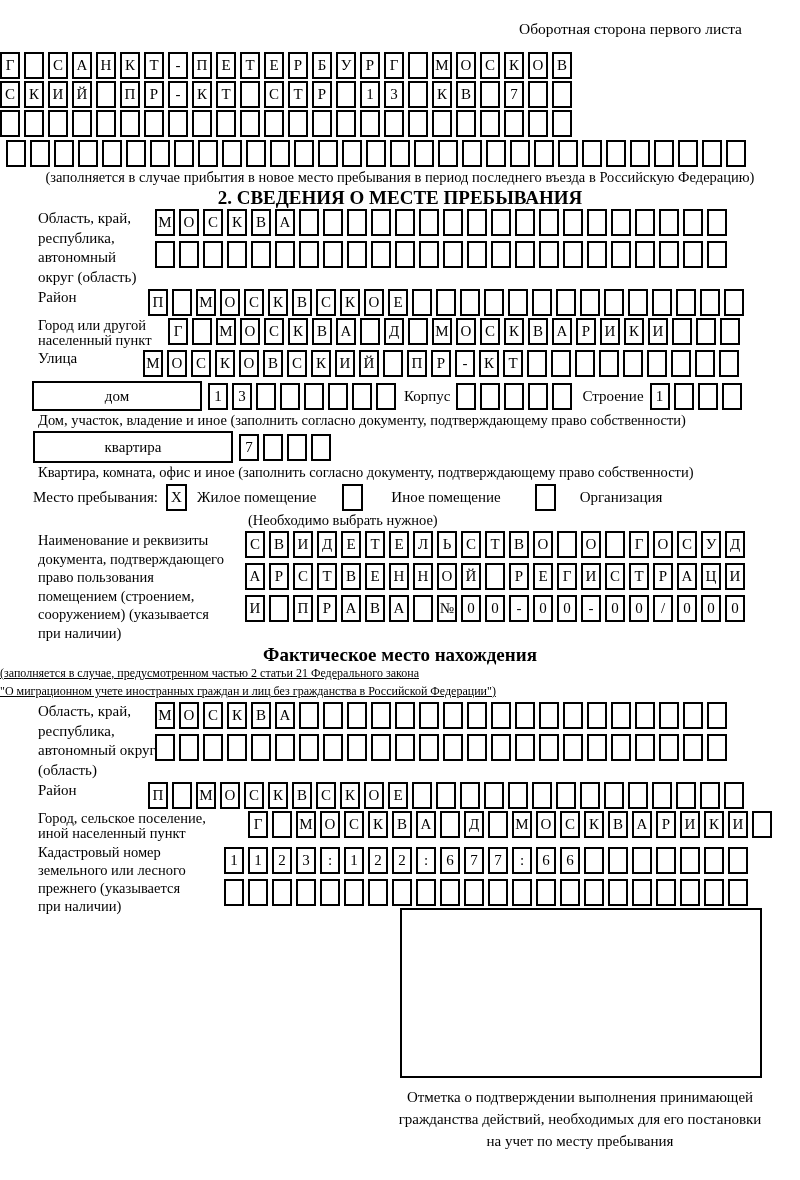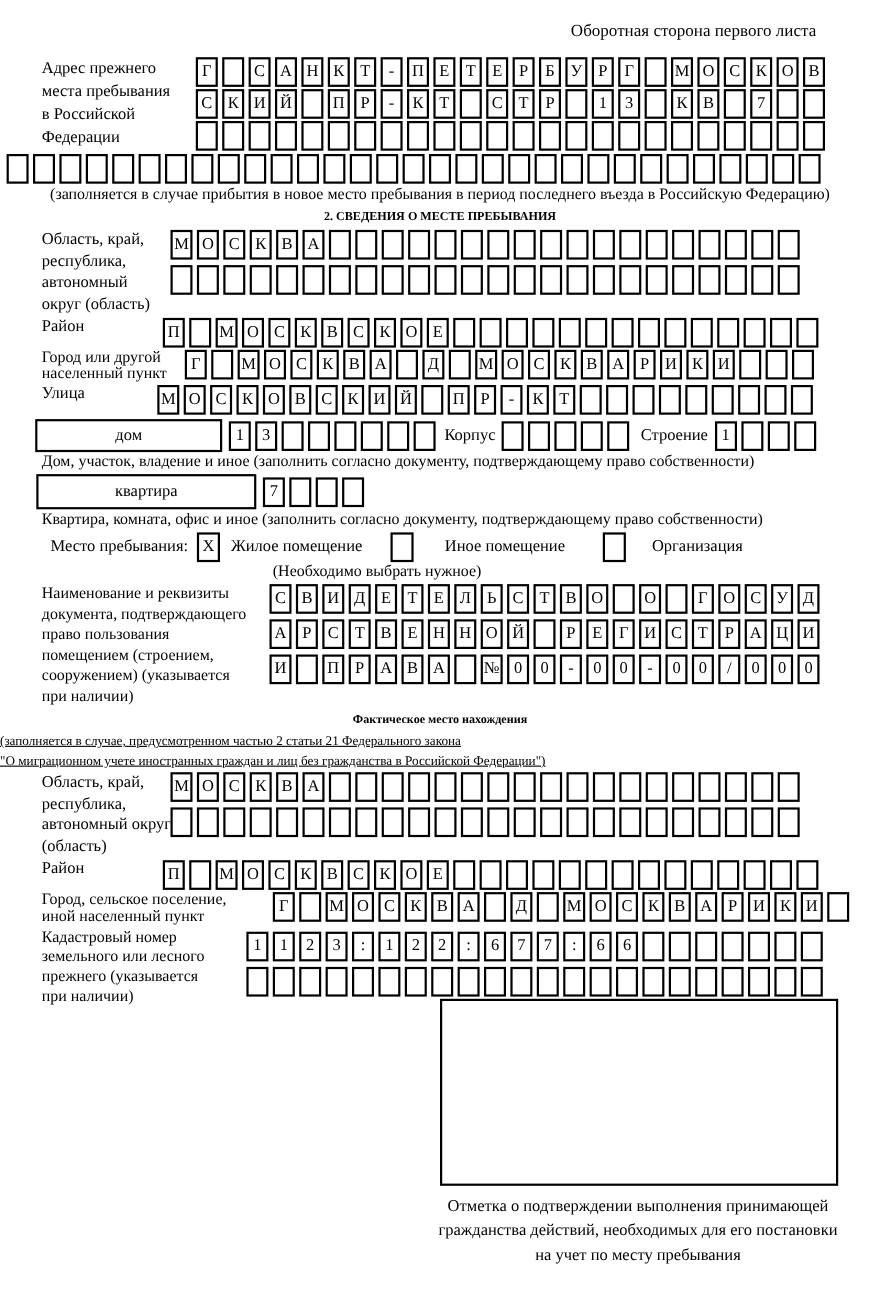--- a/index.html
+++ b/index.html
@@ -19,44 +19,38 @@
   .gap2 { gap:2px; } .gap5 { gap:5px; }
   .field { display:flex; align-items:flex-start; }
   .label { flex:0 0 auto; padding-left:38px; white-space:nowrap; }
   .lh21 { line-height:21px; }
   .lh195 { line-height:19.5px; }
   .lh185 { line-height:18.5px; font-size:14.5px; }
   .lh18 { line-height:18px; font-size:14.5px; }
   .lh15 { line-height:15px; font-size:14.5px; }
   .caption { font-size:14.5px; white-space:nowrap; }
   .center { text-align:center; }
-  .title { font-weight:bold; text-align:center; font-size:11px; line-height:19px; }
+  .title { font-weight:bold; text-align:center; font-size:19px; line-height:19px; }
   .wbox { border:2px solid #000; display:flex; align-items:center; justify-content:center; flex:0 0 auto; }
   .checkbox {
     width:21px; height:27px; border:2px solid #000; flex:0 0 auto;
     display:flex; align-items:center; justify-content:center; font-size:15px;
   }
   .hrow { display:flex; align-items:center; }
   .header-note { text-align:right; padding:20px 58px 0 0; font-size:15.5px; line-height:18px; }
   .note-lines { font-size:12px; line-height:18px;text-decoration:underline; }
   .stamp-box { position:absolute; left:400px; top:908px; width:362px; height:170px; border:2px solid #000; }
   .stamp-caption { position:absolute; left:380px; top:1086px; width:400px; text-align:center; font-size:15px; line-height:22px; }
 </style>
 </head>
 <body>
 
 <div class="header-note nowrap">Оборотная сторона первого листа</div>
 
 <div class="field" style="margin-top:14px">
-  <div class="label lh21" style="width:178px">
-    <div>Адрес прежнего</div>
-    <div>места пребывания</div>
-    <div>в Российской</div>
-    <div>Федерации</div>
-  </div>
   <div class="rows gap2">
     <div class="cells">
         <span class="cell">Г</span>
         <span class="cell"></span>
         <span class="cell">С</span>
         <span class="cell">А</span>
         <span class="cell">Н</span>
         <span class="cell">К</span>
         <span class="cell">Т</span>
         <span class="cell">-</span>
@@ -360,21 +354,21 @@
   <div class="wbox" style="width:200px;height:32px">квартира</div>
   <div class="cells" style="margin-left:6px">
       <span class="cell">7</span>
       <span class="cell"></span>
       <span class="cell"></span>
       <span class="cell"></span>
     </div>
 </div>
 <div class="caption" style="padding-left:38px;line-height:16px;margin-top:1px">Квартира, комната, офис и иное (заполнить согласно документу, подтверждающему право собственности)</div>
 
-<div class="hrow" style="margin-top:4px;padding-left:46px">
+<div class="hrow" style="margin-top:4px;padding-left:33px">
   <span class="nowrap">Место пребывания:</span>
   <span class="checkbox" style="margin-left:8px">X</span>
   <span class="nowrap" style="margin-left:10px">Жилое помещение</span>
   <span class="checkbox" style="margin-left:26px"></span>
   <span class="nowrap" style="margin-left:28px">Иное помещение</span>
   <span class="checkbox" style="margin-left:34px"></span>
   <span class="nowrap" style="margin-left:24px">Организация</span>
 </div>
 <div class="caption" style="margin-left:248px;line-height:16px;margin-top:1px">(Необходимо выбрать нужное)</div>
 

